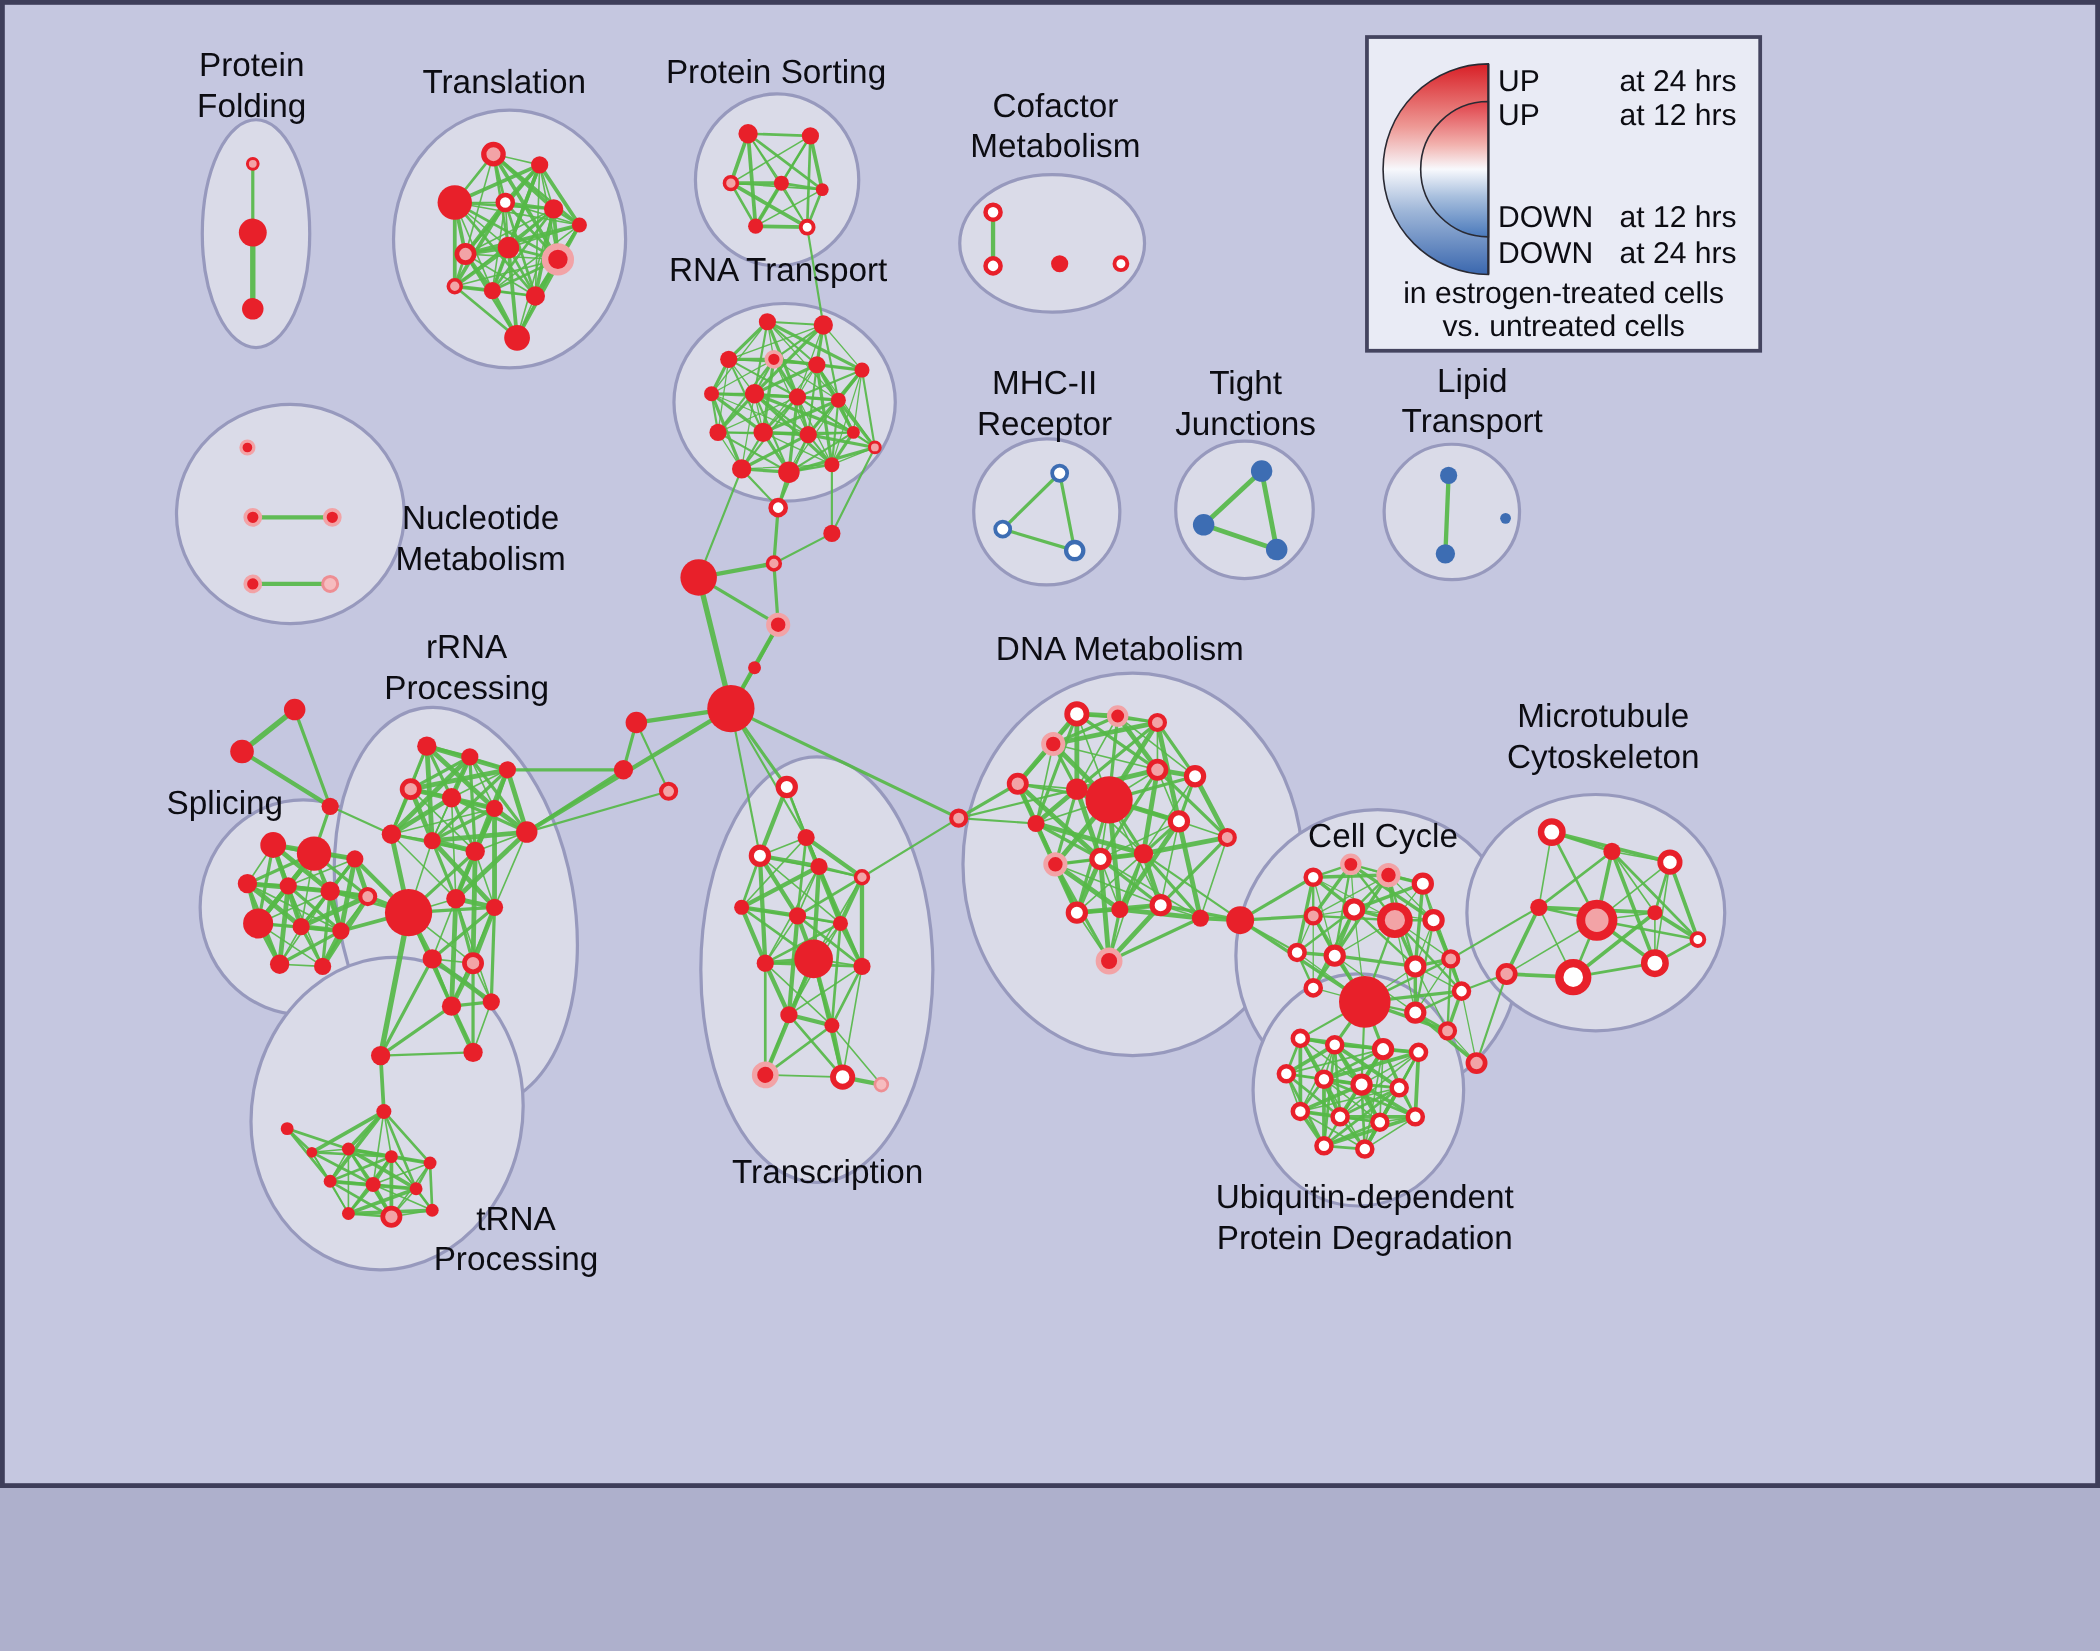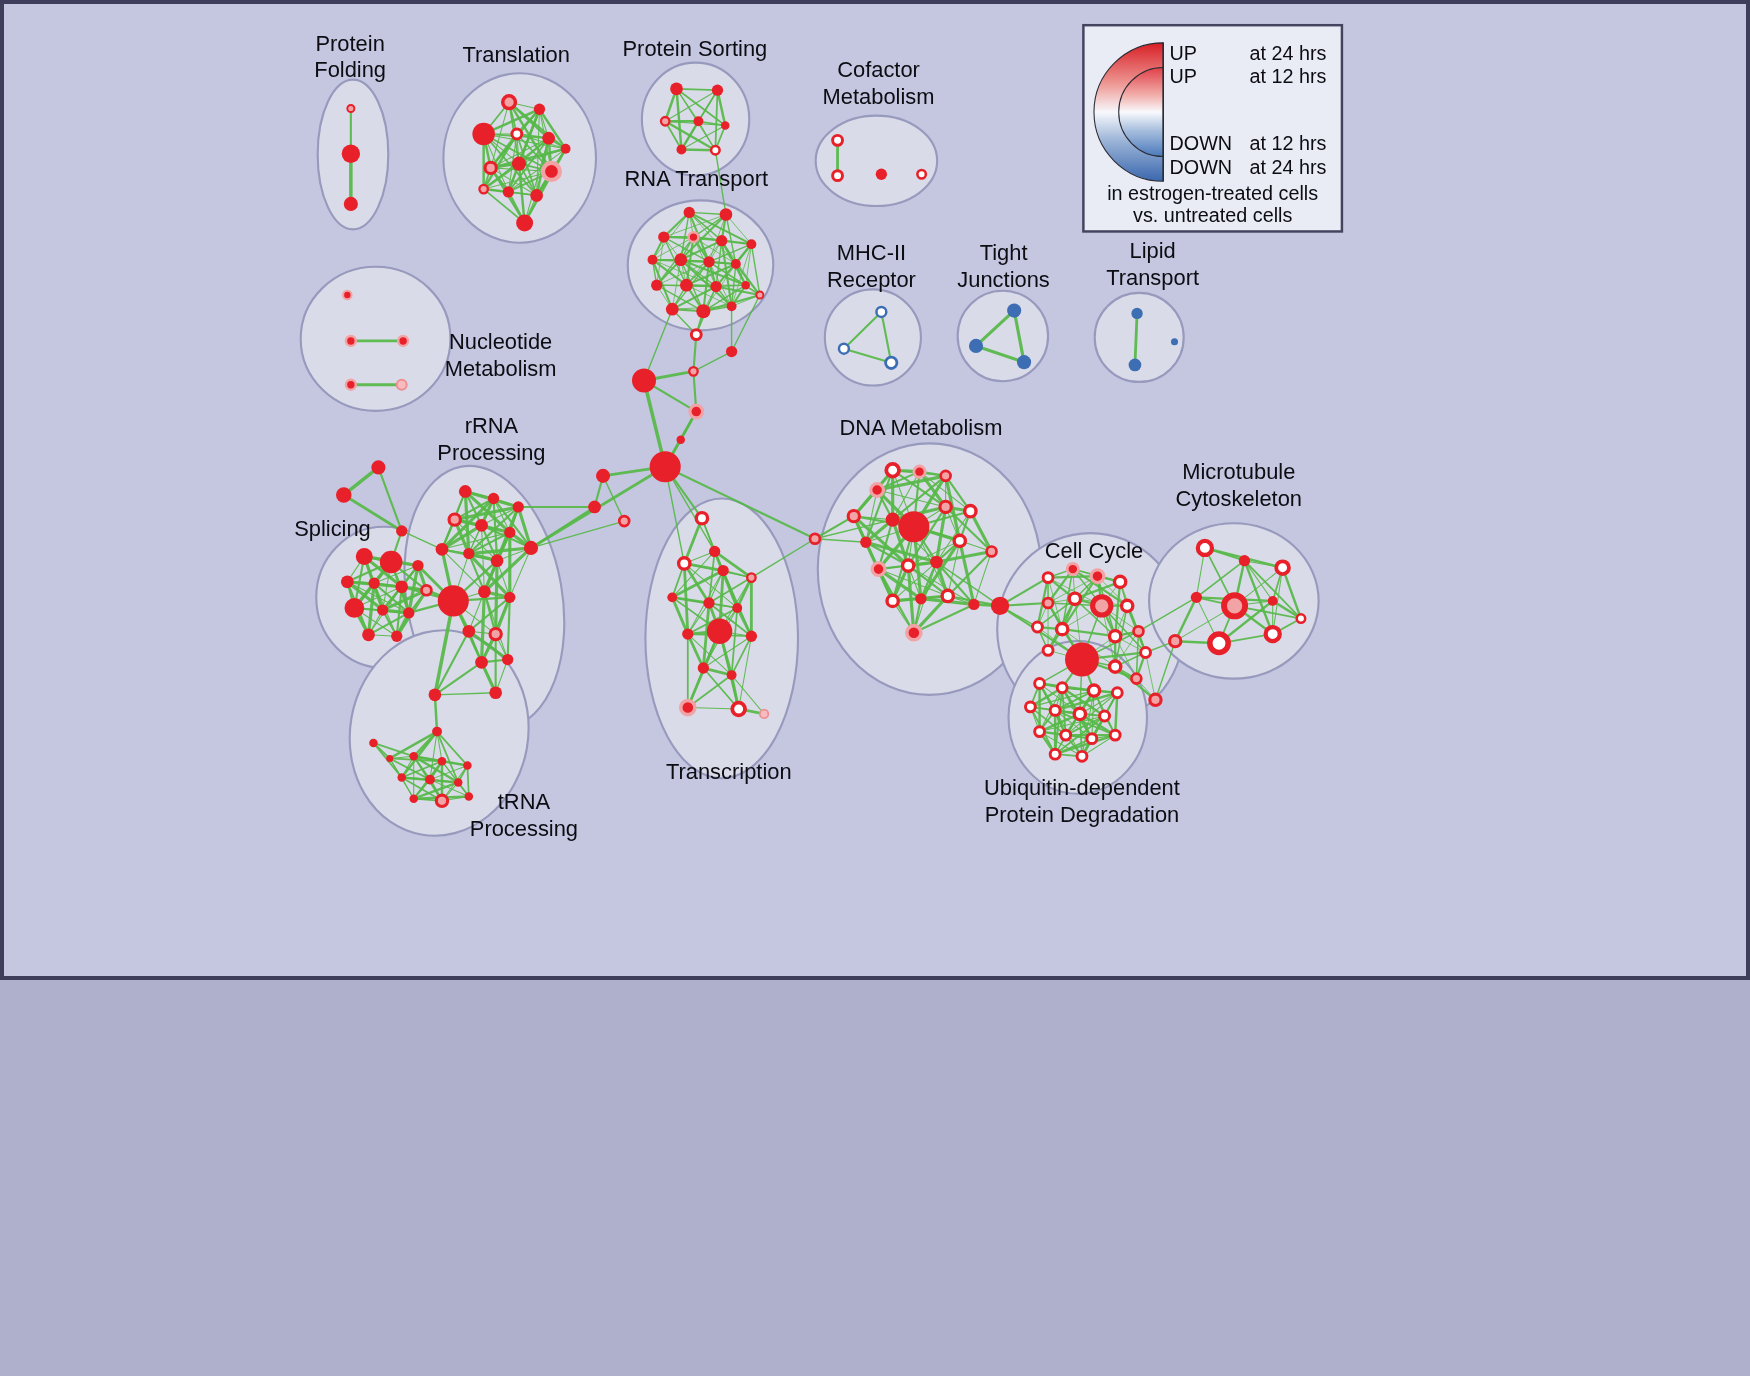--- a/index.html
+++ b/index.html
@@ -1,18 +1,18 @@
 <!DOCTYPE html>
 <html><head>
 <meta charset="utf-8">
 <style>
   html,body{margin:0;padding:0;background:#aeb0cc;}
   .figure{
     position:relative;
-    width:1750px;height:980px;
+    width:1750px;height:1240px;
     background:#c5c7e0;
     border:4px solid #3e3e5a;
     box-sizing:border-box;
     overflow:hidden;
     font-family:"Liberation Sans", sans-serif;
   }
   #net-svg{position:absolute;left:0;top:0;width:100%;height:100%;}
   #net-svg text{font-family:"Liberation Sans", sans-serif;fill:#0c0c12;}
   .legend-row{font-size:28px;}
   .legend-caption{font-size:28px;}

